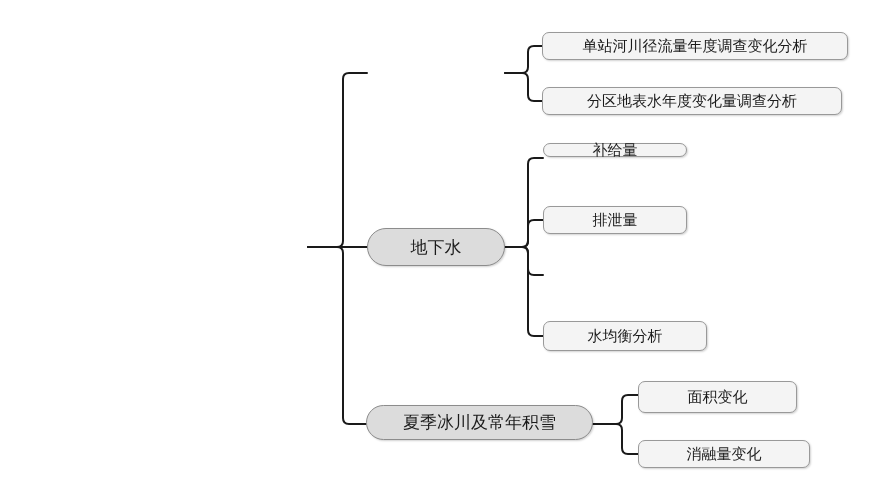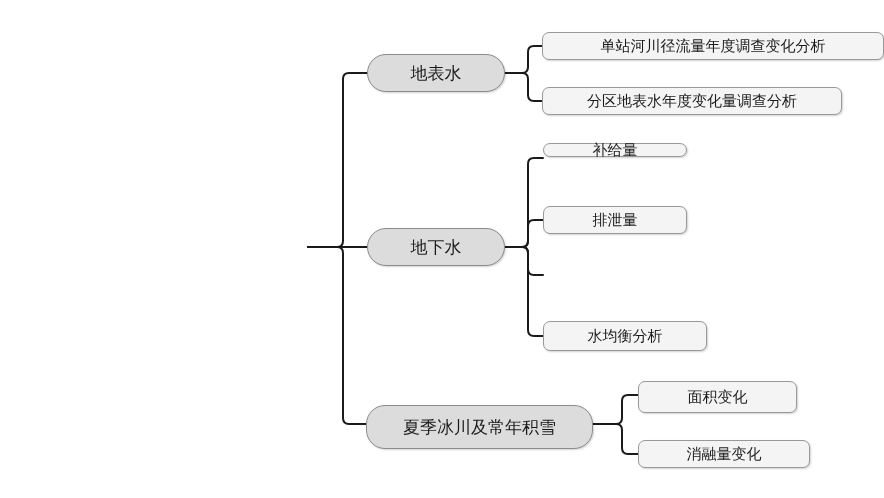--- a/index.html
+++ b/index.html
@@ -81,27 +81,26 @@
     <path d="M 505 247 L 522 247 Q 528 247 528 241 L 528 164 Q 528 158 534 158 L 543 158"></path>
     <path d="M 505 247 L 522 247 Q 528 247 528 241 L 528 226 Q 528 220 534 220 L 543 220"></path>
     <path d="M 505 247 L 522 247 Q 528 247 528 253 L 528 269 Q 528 275 534 275 L 543 275"></path>
     <path d="M 505 247 L 522 247 Q 528 247 528 253 L 528 330 Q 528 336 534 336 L 543 336"></path>
 
     <path d="M 593 424 L 616 424 Q 622 424 622 418 L 622 401 Q 622 395 628 395 L 638 395"></path>
     <path d="M 593 424 L 616 424 Q 622 424 622 430 L 622 448 Q 622 454 628 454 L 638 454"></path>
   </svg>
 
 
-  <div class="node branch" style="left:367px;top:54px;width:138px;height:38px;">地表水</div>
 
   <div class="node branch" style="left:367px;top:228px;width:138px;height:38px;">地下水</div>
 
-  <div class="node branch" style="left:366px;top:405px;width:227px;height:44px;">夏季冰川及常年积雪</div>
+  <div class="node branch" style="left:366px;top:405px;width:227px;height:35px;">夏季冰川及常年积雪</div>
 
-  <div class="node leaf" style="left:542px;top:32px;width:342px;height:28px;">单站河川径流量年度调查变化分析</div>
+  <div class="node leaf" style="left:542px;top:32px;width:306px;height:28px;">单站河川径流量年度调查变化分析</div>
 
   <div class="node leaf" style="left:542px;top:87px;width:300px;height:28px;">分区地表水年度变化量调查分析</div>
 
   <div class="node leaf" style="left:543px;top:143px;width:144px;height:14px;">补给量</div>
 
   <div class="node leaf" style="left:543px;top:206px;width:144px;height:28px;">排泄量</div>
 
 
   <div class="node leaf" style="left:543px;top:321px;width:164px;height:30px;">水均衡分析</div>
 

